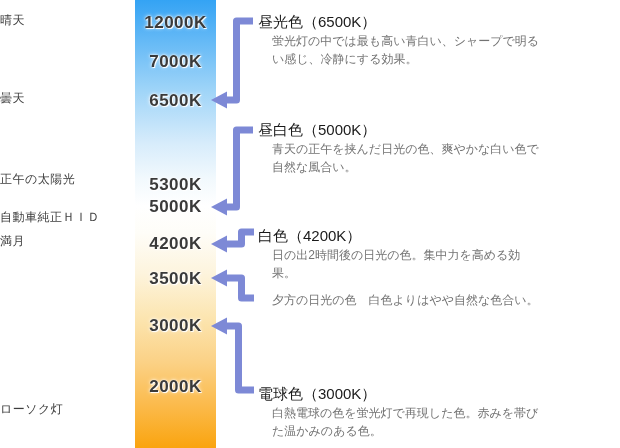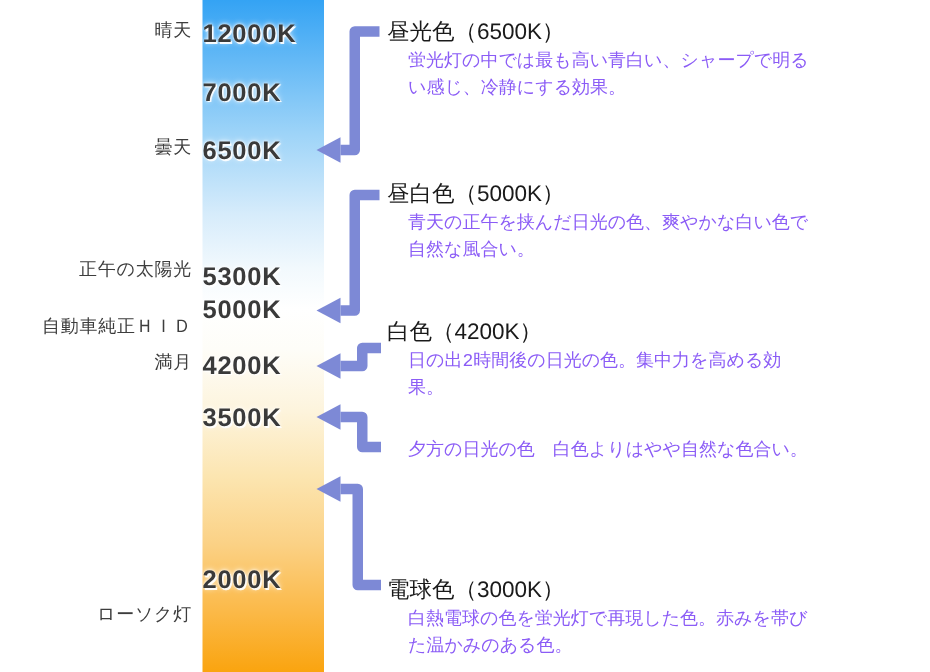--- a/index.html
+++ b/index.html
@@ -19,55 +19,56 @@
       #ffffff 46%,
       #fefdf8 52%,
       #fdf4dd 61%,
       #fce5b0 71%,
       #fbd185 81%,
       #fbb948 91%,
       #faa40f 100%);
   }
   
   .klabel{
-    position:absolute;left:135px;width:81px;text-align:left;
+    position:absolute;left:135px;width:81px;text-align:center;
     font-size:17px;font-weight:bold;color:#3a3a3a;letter-spacing:.5px;
     text-shadow:1px 1px 0 rgba(255,255,255,.9),0 0 4px rgba(255,255,255,.95),0 0 2px #fff;
     line-height:18px;
   }
   .k0{top:14px}.k1{top:53px}.k2{top:92px}.k3{top:176px}.k4{top:198px}
   .k5{top:235px}.k6{top:270px}.k7{top:317px}.k8{top:378px}
   
   .reflabel{
-    position:absolute;left:0;width:128px;text-align:right;
+    position:absolute;left:0;width:128px;
     font-size:12px;color:#3d3d3d;letter-spacing:.5px;line-height:14px;
   }
   .r0{top:13px}.r1{top:91px}.r2{top:172px}.r3{top:210px}.r4{top:234px}
   .r5{top:343px}.r6{top:402px}
   
   .entry{position:absolute;left:258px;width:350px;}
   .etitle{font-size:15px;font-weight:normal;color:#1a1a1a;line-height:20px;}
-  .edesc{font-size:12px;color:#8b5cf6;line-height:18px;margin-left:14px;width:268px;font-family:Liberation Mono, monospace;}
-  .e0{top:12px}.e1{top:120px}.e2{top:212px}.e3{top:291px}.e4{top:384px}
+  .edesc{font-size:12px;color:#737373;line-height:18px;margin-left:14px;width:268px;}
+  .e0{top:12px}.e1{top:120px}.e2{top:226px}.e3{top:291px}.e4{top:384px}
   .arrows{position:absolute;left:0;top:0;width:620px;height:448px;pointer-events:none;}
 </style>
 </head>
 <body>
 
 <div class="stage">
 
   <div class="bar"></div>
 
   <div class="klabel k0">12000K</div>
   <div class="klabel k1">7000K</div>
   <div class="klabel k2">6500K</div>
   <div class="klabel k3">5300K</div>
   <div class="klabel k4">5000K</div>
   <div class="klabel k5">4200K</div>
   <div class="klabel k6">3500K</div>
+  <div class="klabel k7">3000K</div>
   <div class="klabel k8">2000K</div>
 
   <div class="reflabel r0">晴天</div>
   <div class="reflabel r1">曇天</div>
   <div class="reflabel r2">正午の太陽光</div>
   <div class="reflabel r3">自動車純正ＨＩＤ</div>
   <div class="reflabel r4">満月</div>
   <div class="reflabel r6">ローソク灯</div>
 
   <svg class="arrows" viewBox="0 0 620 448">

